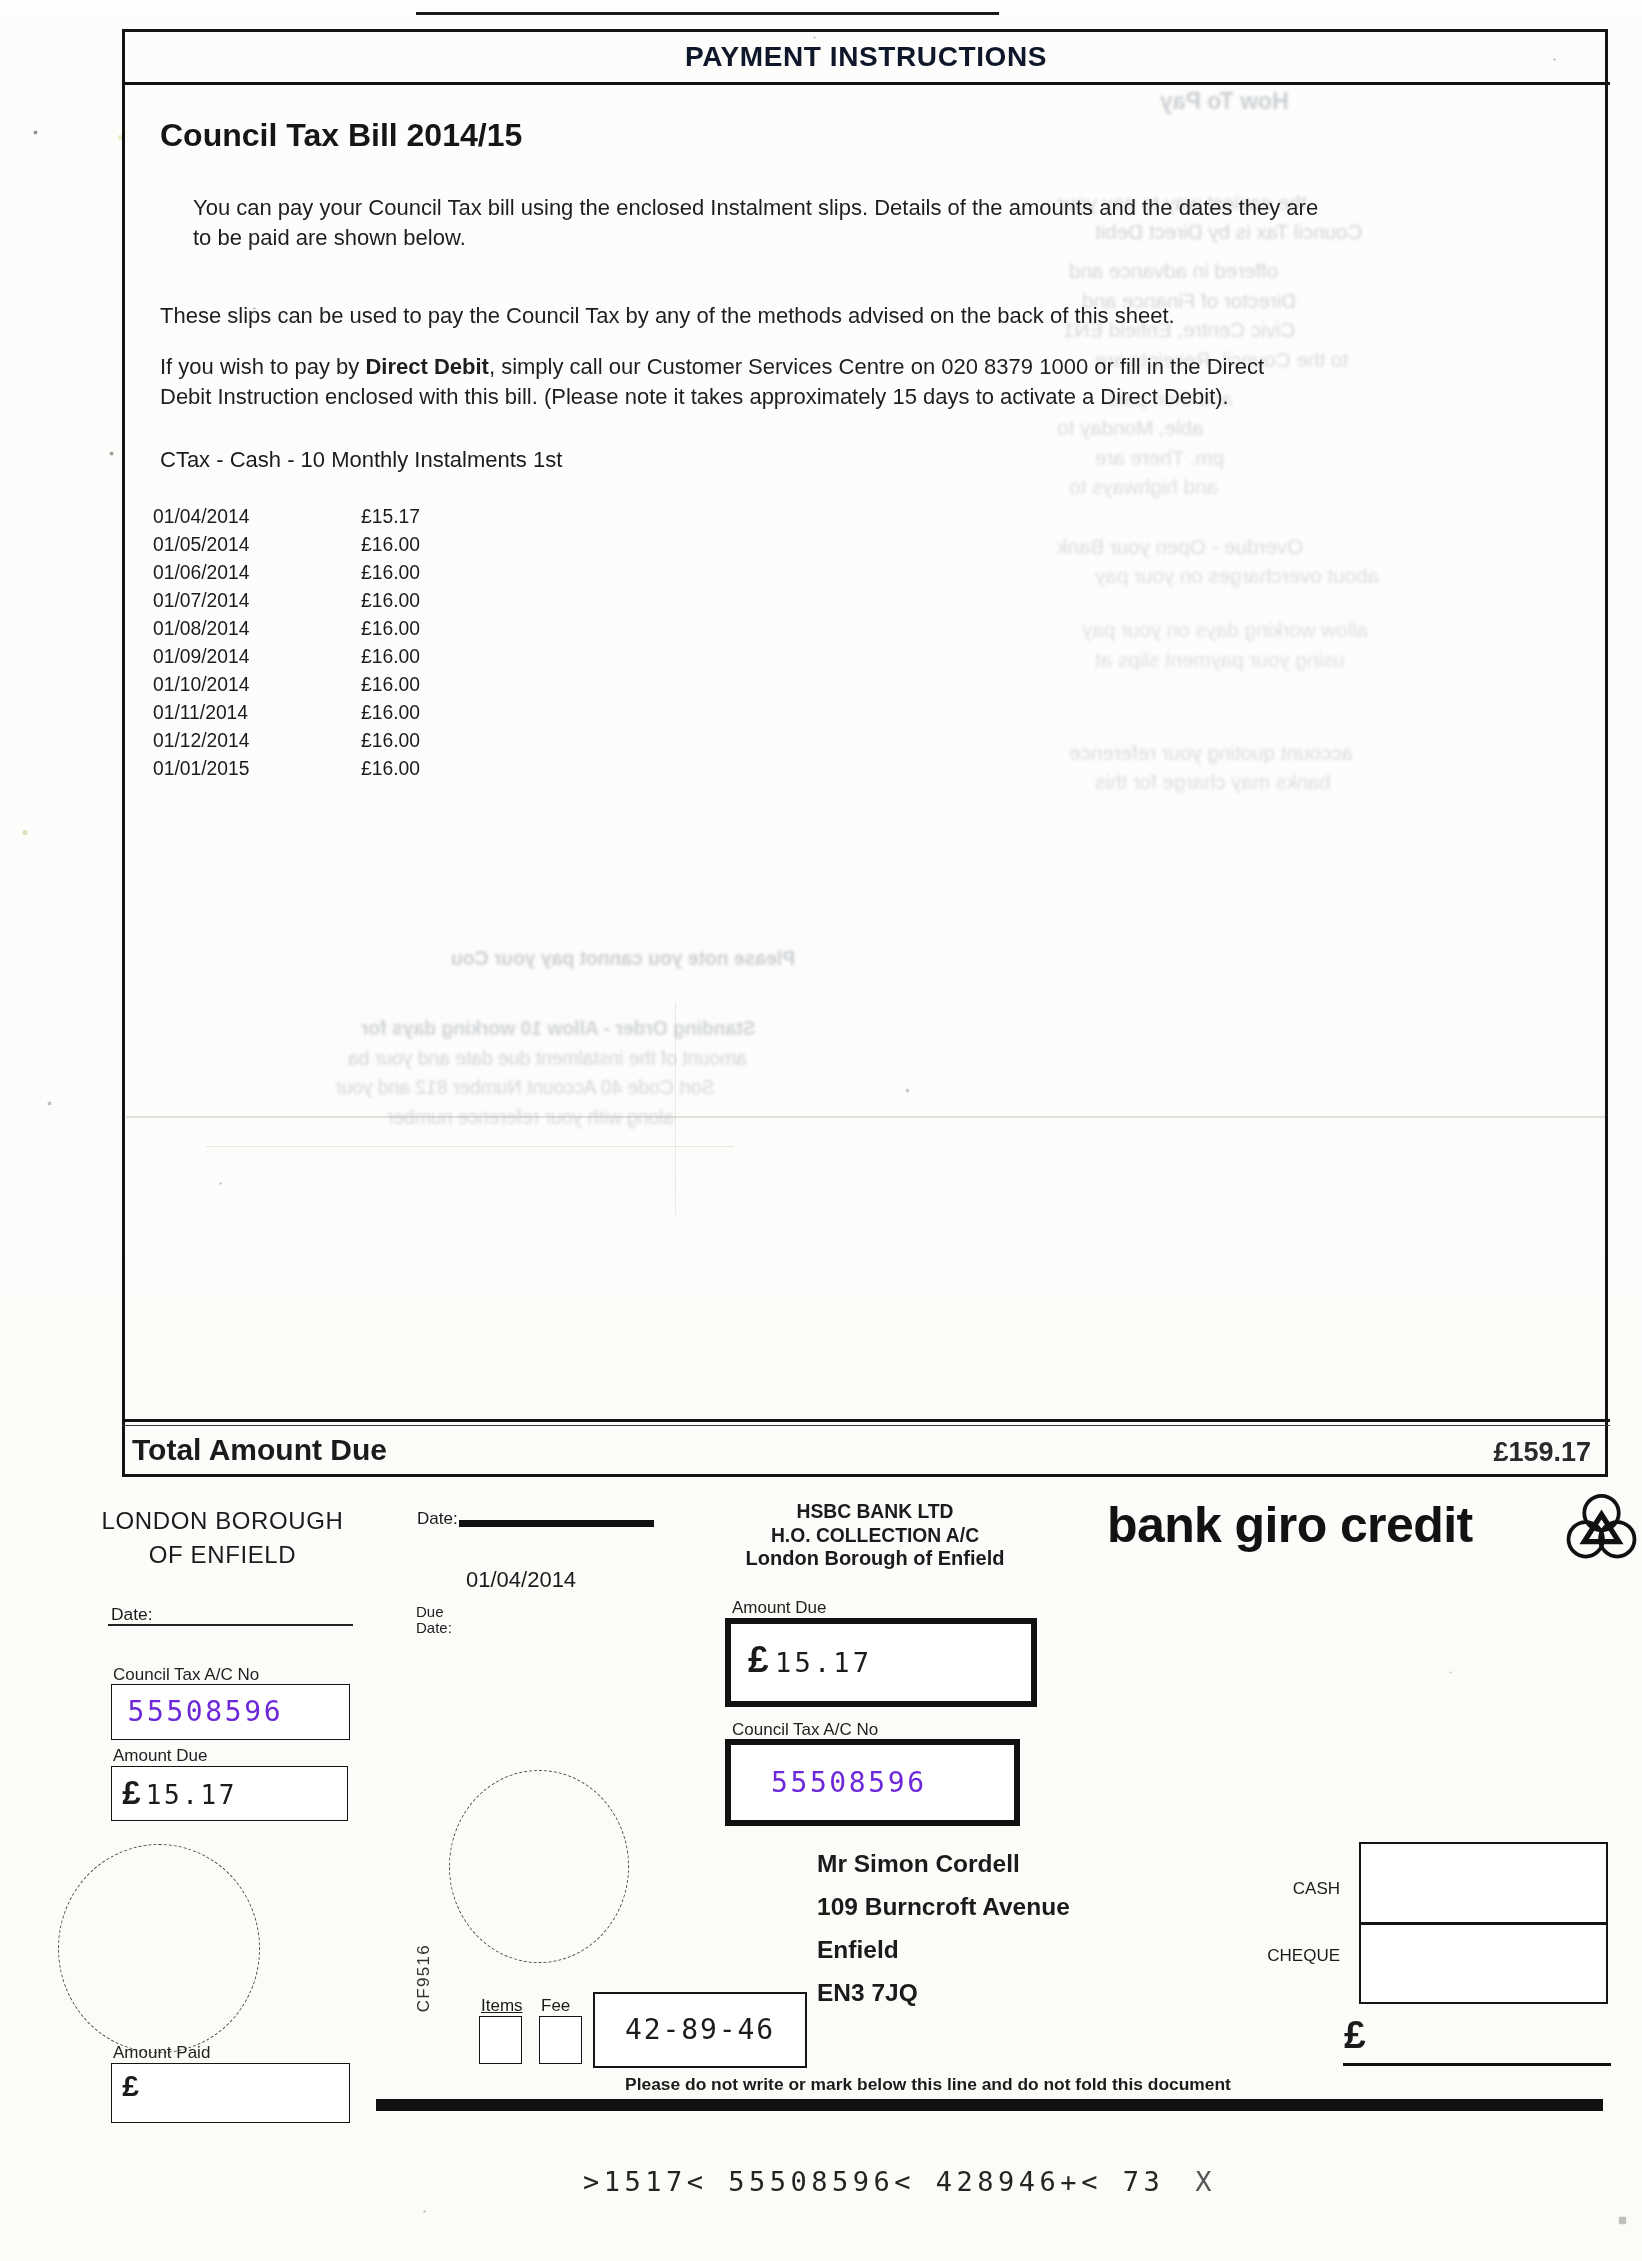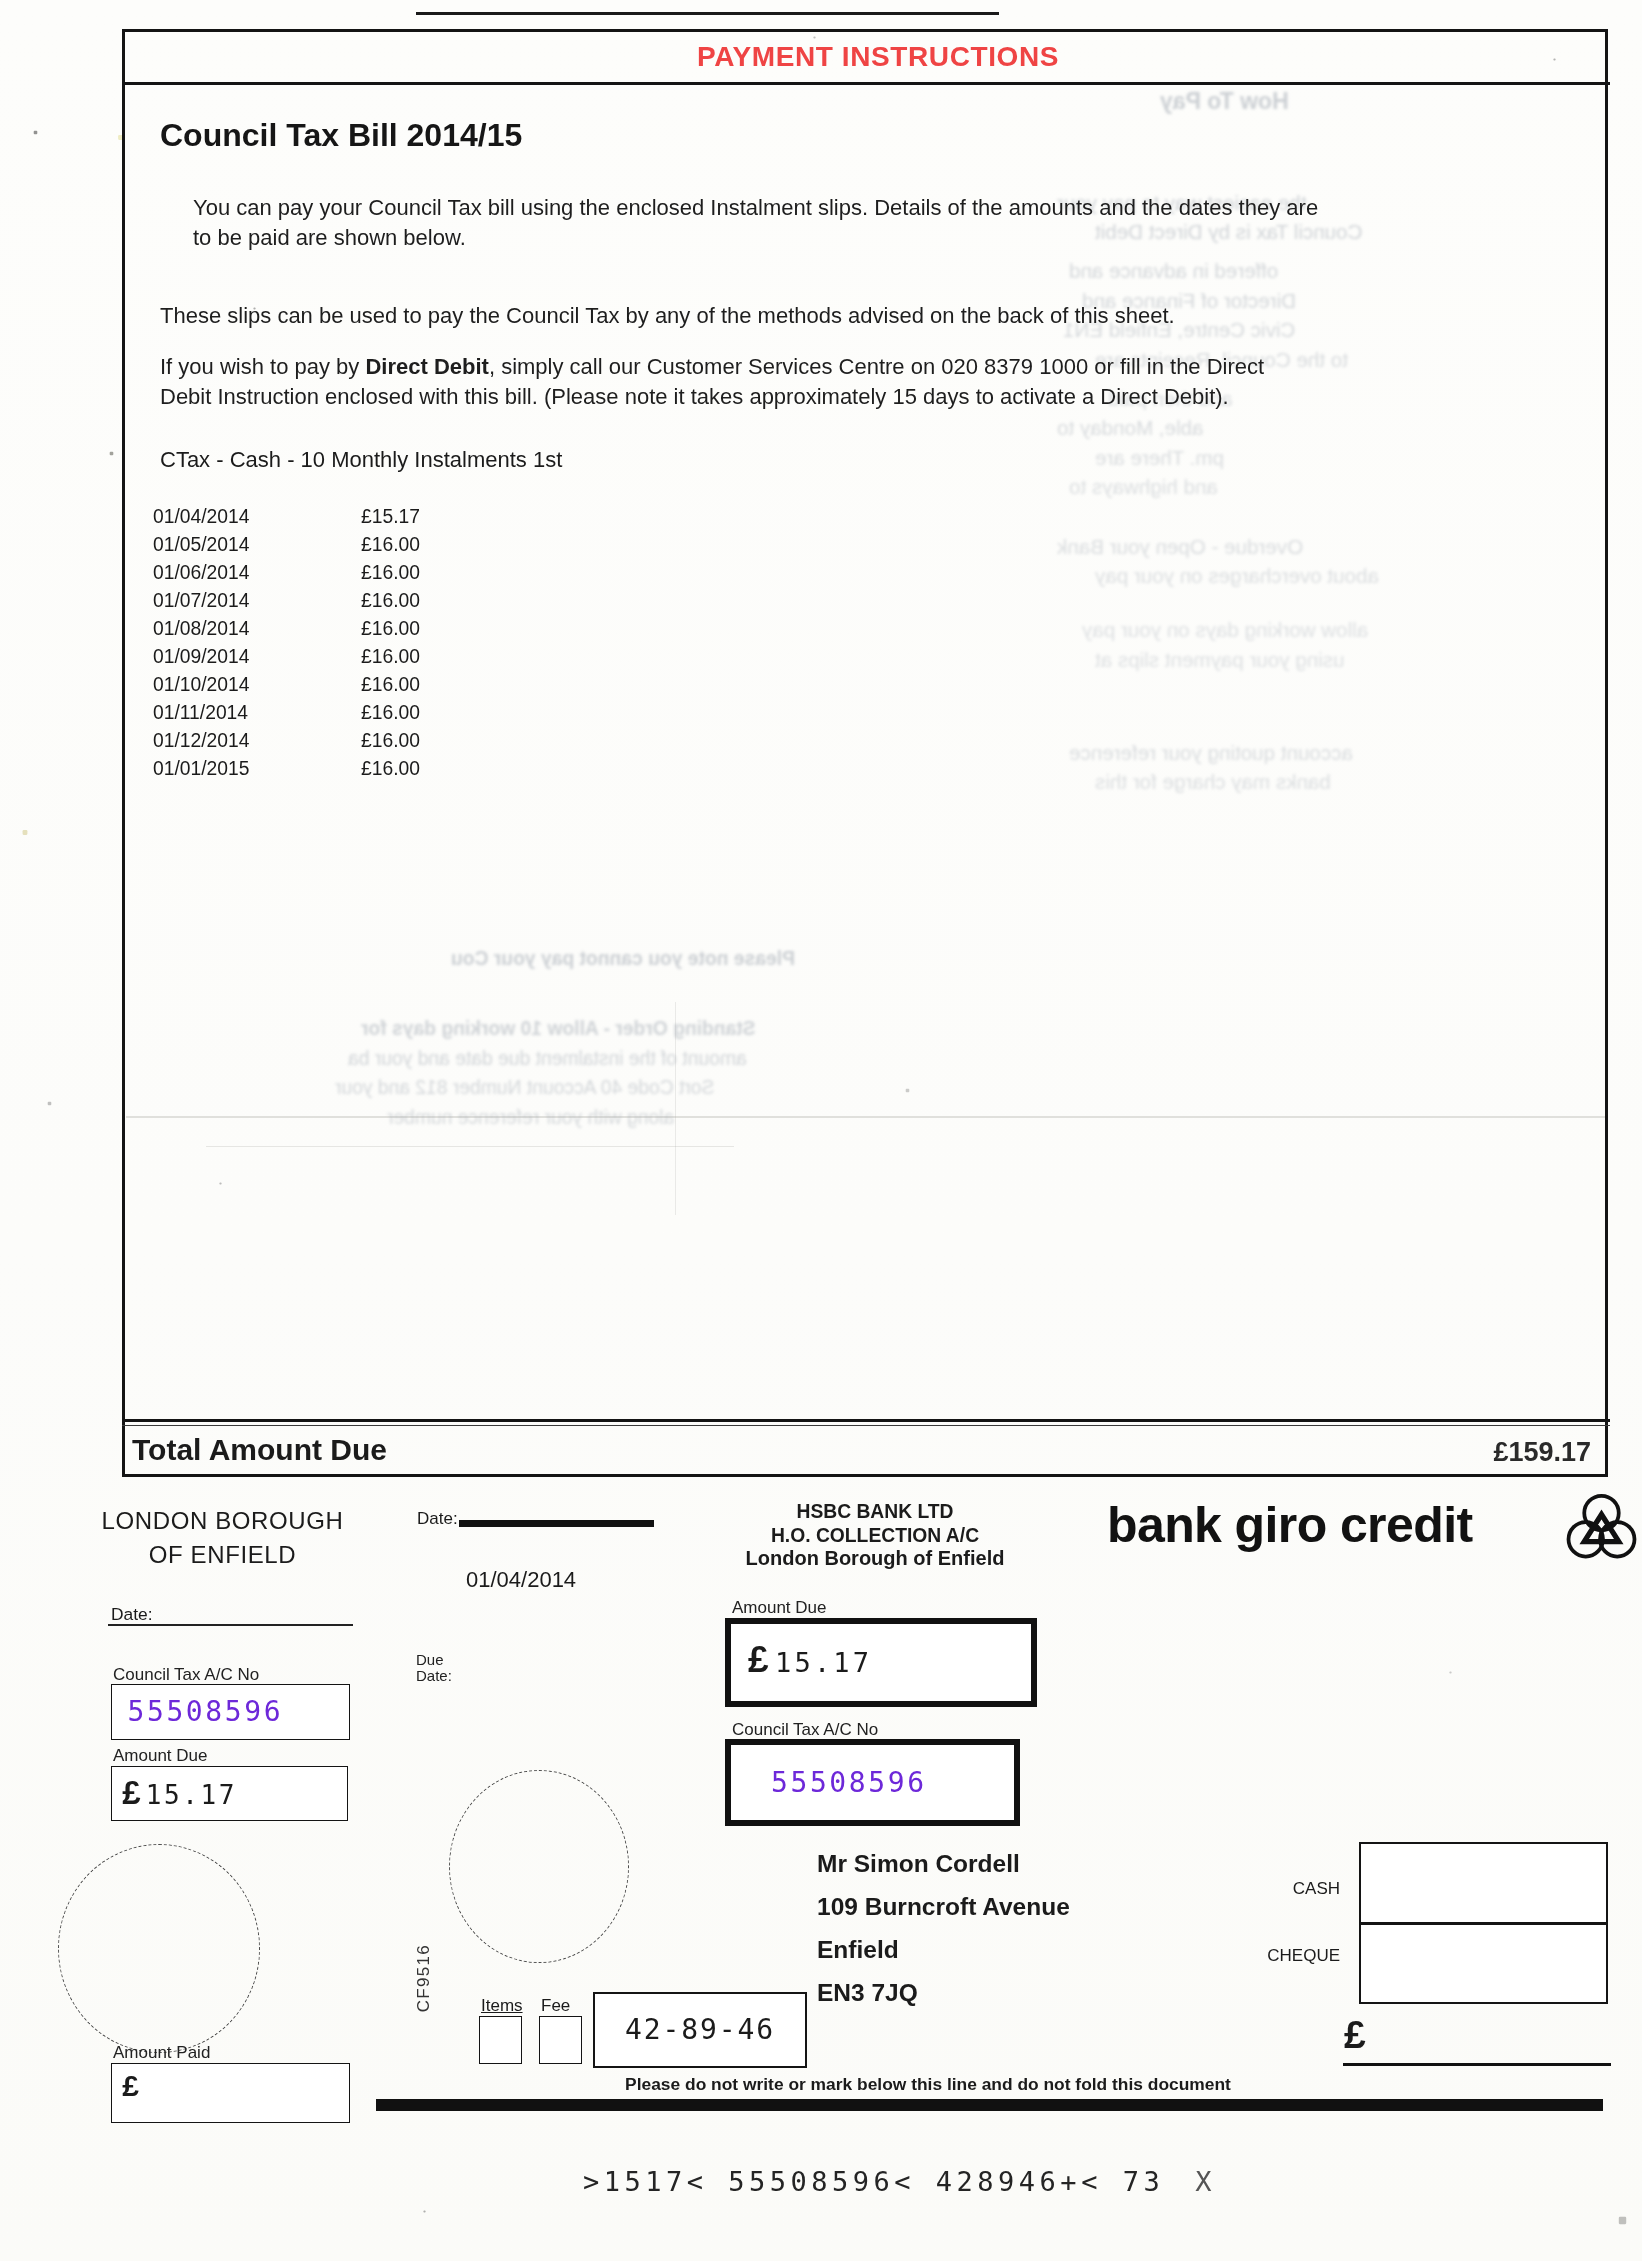--- a/index.html
+++ b/index.html
@@ -27,21 +27,21 @@
 
   
   #ghost{left:0;top:0;width:1643px;height:2261px;pointer-events:none;}
   .ghost-line{position:absolute;white-space:nowrap;color:#9aa2ac;
     transform:scaleX(-1);filter:blur(1.4px);}
 
   
   #top-line{left:416px;top:11.6px;width:583px;height:3.2px;background:#1a1a1a;}
   #main-box{left:122px;top:29px;width:1480px;height:1442px;border:3.9px solid #141414;background:transparent;}
   #title-divider{left:122px;top:82px;width:1488px;height:2.6px;background:#141414;}
-  #doc-title{left:134px;top:41px;width:1488px;text-align:center;font-size:28px;font-weight:bold;letter-spacing:0.6px;color:#ef4444;}
+  #doc-title{left:122px;top:41px;width:1488px;text-align:center;font-size:28px;font-weight:bold;letter-spacing:0.6px;color:#0f172a;}
   #doc-heading{left:160px;top:117px;font-size:32px;font-weight:bold;color:#161616;}
   .para{left:160px;width:1327px;font-size:22px;line-height:30px;color:#1e1e1e;}
   .para div{white-space:nowrap;}
   #para1{top:193px;margin-left:33px;} #para2{top:291px;margin-top:10px;} #para3{top:352px;}
   #schedule-label{left:160px;top:447px;font-size:22px;}
   #instalments{left:153px;top:506px;width:451px;}
   .inst-row{position:relative;height:28px;font-size:19.3px;white-space:nowrap;}
   .inst-date{position:absolute;left:0;}
   .inst-amt{position:absolute;left:208px;}
   #total-divider-a{left:122px;top:1419px;width:1488px;height:3.2px;background:#141414;}
@@ -66,21 +66,21 @@
   .amt-digits{font-size:26px;letter-spacing:2.6px;margin-left:5.2px;}
   .dashed-ellipse{border:1.3px dashed #4a4a4a;border-radius:50%;}
   #ellipse-left{left:58px;top:1844px;width:200px;height:207px;}
   #amtpaid-label{left:113px;top:2043px;}
   #amtpaid-box{left:111px;top:2063px;width:237px;height:58px;}
   #amtpaid-box span{display:block;padding-left:10.3px;padding-top:5.2px;font-size:30px;font-weight:bold;}
 
   
   #mid-date-label{left:417px;top:1509px;font-size:17px;}
   #mid-date-bar{left:459px;top:1520px;width:195px;height:7px;background:#111;}
-  #due-label{left:416px;top:1652px;font-size:15px;line-height:15.5px;color:#222;}
+  #due-label{left:416px;top:1604px;font-size:15px;line-height:15.5px;color:#222;}
   #due-date-value{left:466px;top:1567px;font-size:22px;}
   #ellipse-mid{left:449px;top:1770px;width:178px;height:191px;}
   #cf-code{left:414px;top:1944px;font-size:17px;color:#333;writing-mode:vertical-rl;transform:rotate(180deg);letter-spacing:1.3px;}
   #items-label{left:481px;top:1996px;font-size:17px;text-decoration:underline;text-align:center;}
   #fee-label{left:541px;top:1996px;font-size:17px;}
   #items-box{left:479px;top:2016px;width:41px;height:46px;}
   #fee-box{left:539px;top:2016px;width:41px;height:46px;}
   #sort-box{left:593px;top:1992px;width:210px;height:72px;border:2.6px solid #141414;background:#fff;}
   #sort-box span{display:block;text-align:center;line-height:72px;font-size:28px;letter-spacing:1.9px;}
   #please-note{left:522px;top:2074px;width:812px;text-align:center;font-size:17.4px;font-weight:bold;}

